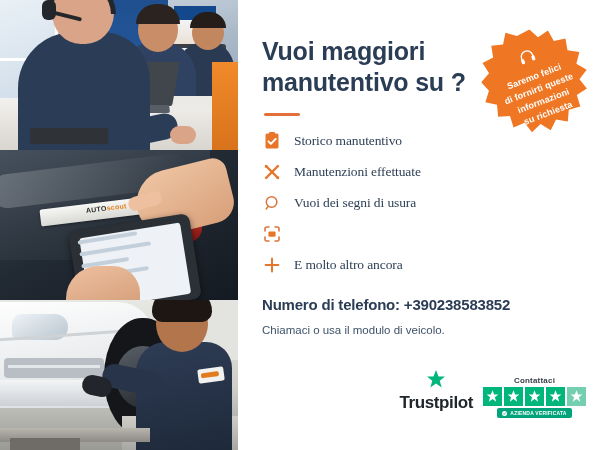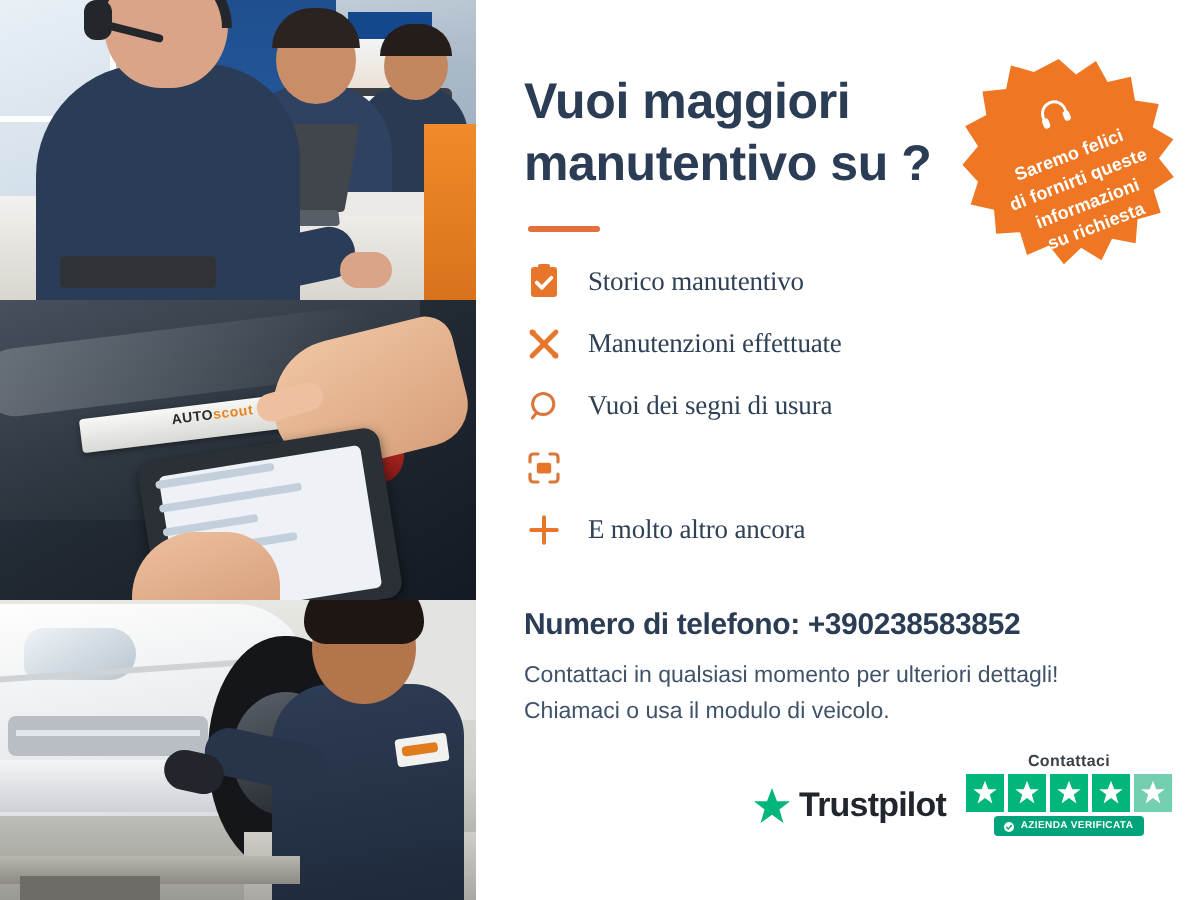--- a/index.html
+++ b/index.html
@@ -292,21 +292,21 @@
   .list { list-style:none;font-family:Liberation Serif, serif; }
   .list li {
     display:flex; align-items:center; gap:12px;
     margin-bottom:9px; min-height:22px;
   }
   .ic { width:20px; height:20px; flex:0 0 20px; position:relative; }
   .ic svg { display:block; width:20px; height:20px; }
   .li-txt { font-size:13.5px; color:#2f4157; letter-spacing:-.1px; }
 
   .phone {
-    margin-top:28px; font-size:15px; font-weight:700; color:#2b3d55;
+    margin-top:20px; font-size:15px; font-weight:700; color:#2b3d55;
     letter-spacing:-.2px;
   }
   .sub {
     margin-top:9px; font-size:11.5px; line-height:1.55; color:#3f5268;
   }
 
   
   .badge {
     position:absolute; right:8px; top:28px; width:110px; height:112px;
     transform:rotate(-8deg);
@@ -321,21 +321,21 @@
   .badge .bline {
     color:#ffffff; font-size:9px; font-weight:700; line-height:1.22;
     text-align:center; letter-spacing:.1px; white-space:nowrap;
   }
 
   
   .tp {
     position:absolute; right:14px; bottom:32px;
     display:flex; align-items:flex-end; gap:10px;
   }
-  .tp-logo { display:flex; align-items:center; gap:4px; padding-bottom:5px; }
+  .tp-logo { display:flex; align-items:center; gap:4px; padding-bottom:5px;flex-direction:column; }
   .tp-name { font-size:17px; font-weight:700; color:#20262c; letter-spacing:-.4px; }
   .tp-right { display:flex; flex-direction:column; align-items:center; gap:2px; }
   .tp-label { font-size:8px; font-weight:700; color:#3a4148; letter-spacing:.2px; }
   .stars { display:flex; gap:2px; }
   .star-box {
     width:19px; height:19px; background:#00b67a;
     display:flex; align-items:center; justify-content:center;
   }
   .star-box.half { background:#73cfb0; }
   .verified {
@@ -500,21 +500,20 @@
       </li>
 
     </ul>
 
     <div class="phone">
       <span>Numero di telefono:</span>
       <span>+390238583852</span>
     </div>
 
     <div class="sub">
-      <div>Contattaci in qualsiasi momento per ulteriori dettagli!</div>
       <div>Chiamaci o usa il modulo di veicolo.</div>
     </div>
 
     <div class="badge">
       <svg class="burst" viewBox="0 0 110 112">
         <path fill="#ef7622" d="M55 1
           l7.5 8.8 10.8-5.2 4.3 11.2 11.9-1 .4 12 11.5 3.4-4.6 11.1 9.4 7.4-8.5 8.4 6.1 10.3-10.9 5 1.9 11.8-11.9 1.6-2.6 11.7-11.4-3.8-6.7 9.9-9.2-7.6-9.7 7-6-10.3-11.6 3.1-1.9-11.8-11.9-.9.6-12-11.2-4.2 5.2-10.8L0 46.6l9-8 -5-10.9 11.3-4 -.3-12 11.9.4 4-11.3 10.9 4.9z"></path>
       </svg>
       <div class="inner">
         <span class="hp">

